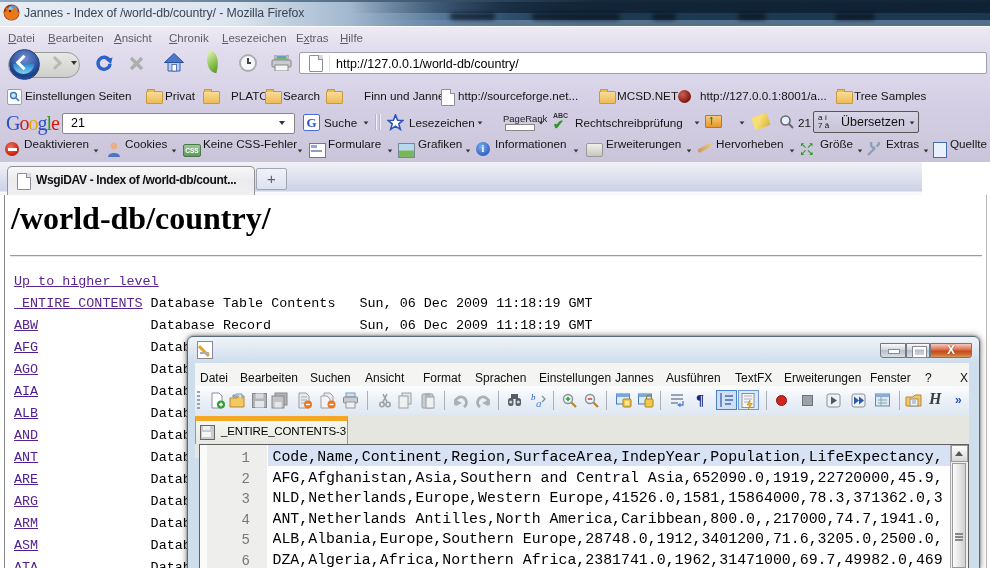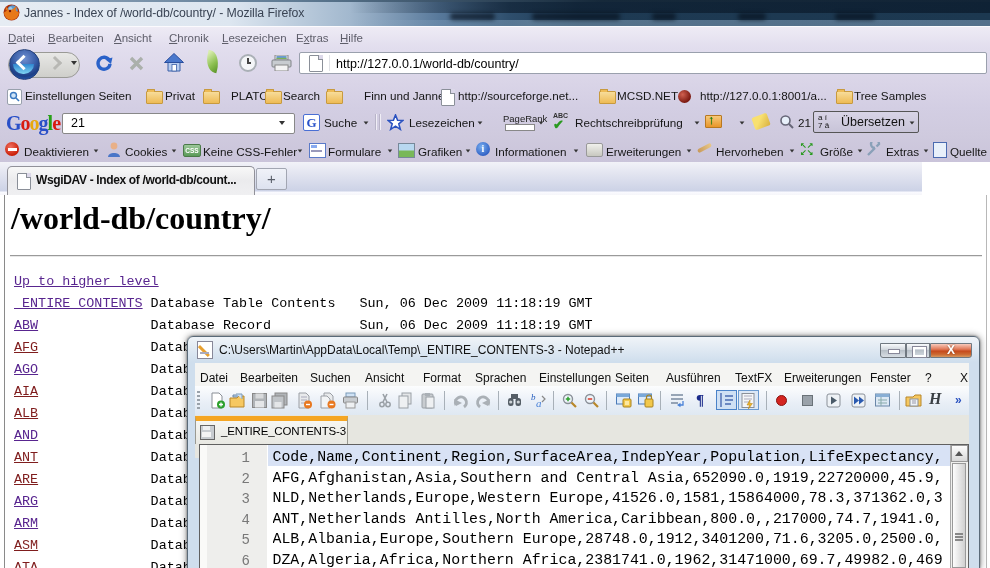--- a/index.html
+++ b/index.html
@@ -39,45 +39,45 @@
 #urltext{left:36px;top:4px;font-size:12.5px;color:#000}
 .docicon{width:12px;height:15px;background:#fff;border:1px solid #8a8f98;border-radius:1px}
 .docicon:before{content:"";position:absolute;right:-1px;top:-1px;width:4px;height:4px;background:#dcd8e9;border-left:1px solid #8a8f98;border-bottom:1px solid #8a8f98}
 
 #bookbar{left:0;top:84px;width:990px;height:24px;background:linear-gradient(#d9d4e7,#d3cee3)}
 #bookbar .bi{position:absolute;top:5px;font-size:11.7px;color:#151515}
 .folder{position:absolute;top:7px;width:15px;height:11px;background:linear-gradient(#f7dc9a,#eebb55);border:1px solid #c89a3e;border-radius:1px}
 .folder:before{content:"";position:absolute;left:0;top:-3px;width:6px;height:2px;background:#eebb55;border:1px solid #c89a3e;border-bottom:none;border-radius:1px 1px 0 0}
 
 #googlebar{left:0;top:108px;width:990px;height:28px;background:linear-gradient(#d3cee3,#cfcade)}
-#glogo{left:6px;top:4px;font-family:"Liberation Serif",serif;font-weight:bold;font-size:20px;letter-spacing:-1px}
+#glogo{left:6px;top:4px;font-family:"Liberation Serif",serif;font-weight:normal;font-size:20px;letter-spacing:-1px}
 #gbox{left:62px;top:5px;width:231px;height:19px;background:#fff;border:1px solid #888;border-radius:2px}
 #gboxtext{left:8px;top:2px;font-size:12.5px}
 #gboxdd{left:216px;top:7px}
 #gicon{left:303px;top:6px;width:15px;height:15px;background:#fff;border:1px solid #4a6fd4;border-radius:2px;color:#2a52c9;font-family:"Liberation Serif",serif;font-weight:bold;font-size:13px;text-align:center;line-height:15px}
 #googlebar .gt{position:absolute;top:8px;font-size:11.7px;color:#151515}
 .vsep{position:absolute;top:6px;width:1px;height:16px;background:#b8b4c8;border-right:1px solid #f0eef6}
 
 #devbar{left:0;top:136px;width:990px;height:26px;background:linear-gradient(#cfcade,#cac4da)}
-#devbar .dt{position:absolute;top:9px;font-size:11.7px;color:#151515}
+#devbar .dt{position:absolute;top:1px;font-size:11.7px;color:#151515}
 
 #tabstrip{left:0;top:162px;width:922px;height:34px;background:linear-gradient(#f2f2f8 0,#e2e4f0 12px,#ccd2e6 29px,#fafaff 30px,#f4f4f8 34px)}
 #tab1{left:7px;top:4px;width:248px;height:30px;background:linear-gradient(#f8f8f8,#ebebed 45%,#f0f0f2);border:1px solid #919199;border-bottom:none;border-radius:5px 5px 0 0;box-sizing:border-box}
 #tab1 b{position:absolute;left:28px;top:6px;font-size:12px;letter-spacing:-0.35px;color:#101010;white-space:nowrap}
 #newtab{left:256px;top:6px;width:31px;height:22px;background:linear-gradient(#f0f2f8,#dde2ef);border:1px solid #a2a6b2;border-radius:2px;color:#5a5f6a;font-size:15px;text-align:center;line-height:20px;box-sizing:border-box}
 
 #content{left:0;top:195px;width:990px;height:373px;background:#fff}
 #content .innerL{position:absolute;left:4px;top:0;width:1px;height:373px;background:#8a8a8a}
 #content .innerR{position:absolute;left:986px;top:0;width:1px;height:373px;background:#b8b8b8}
 #h1{left:11px;font-family:"Liberation Serif",serif;font-weight:bold;font-size:32px;color:#000;top:5px}
 #hrule{left:10px;top:60px;width:972px;height:1px;background:#9a9a9a;border-bottom:1px solid #e8e8e8}
 pre.listing{position:absolute;left:14px;top:76px;margin:0;font-family:"Liberation Mono",monospace;font-size:13.4px;line-height:22px;color:#000}
 pre.listing a{text-decoration:underline}
 .lv{color:#58258f}
-.lb{color:#7f1d1d}
+.lb{color:#4c1d95}
 
 #npp{left:187px;top:336px;width:793px;height:233px;border-radius:6px 6px 0 0;
  background:linear-gradient(#f0f4f8,#cfdeed 25px);
  box-shadow:0 0 7px rgba(20,20,20,.55), 0 0 2px rgba(0,0,0,.5);
  border:1px solid #5a6a78;box-sizing:border-box}
 #npp .t{position:absolute}
 #nppico{left:9px;top:4px;width:14px;height:16px;background:#fff;border:1px solid #889;overflow:hidden}
 #npptext{left:31px;top:6px;font-size:12px;color:#101010}
 .wbtn{position:absolute;top:6px;height:15px;border:1px solid #707880;box-sizing:border-box}
 #btnmin{left:692px;width:26px;background:linear-gradient(#f8fafc,#d0d6dc 45%,#b8c0c8 50%,#d8dee4);border-radius:0 0 0 3px}
@@ -295,37 +295,36 @@
 <a class="lv">ARM</a>              Database Record           Sun, 06 Dec 2009 11:18:19 GMT
 <a class="lb">ASM</a>              Database Record           Sun, 06 Dec 2009 11:18:19 GMT
 <a class="lb">ATA</a>              Database Record           Sun, 06 Dec 2009 11:18:19 GMT</pre>
 </div>
 
 <div class="abs" id="npp">
   <div class="t" id="nppico">
       <div style="position:absolute;left:2px;top:3px;width:14px;height:3px;background:#e8a030;transform:rotate(45deg);transform-origin:0 0"></div>
       <div style="position:absolute;left:2px;top:10px;width:9px;height:1.5px;background:#aab"></div>
     </div>
-  <span class="t" id="npptext">C:\Users\Martin\AppData\Local\Temp\_ENTIRE_CONTENTS-3 - Notepad++</span>
   <div class="wbtn" id="btnmin">
       <div style="position:absolute;left:7px;bottom:3px;width:10px;height:3px;background:#fff;border:1px solid #889"></div>
     </div>
   <div class="wbtn" id="btnmax">
       <div style="position:absolute;left:6px;top:3px;width:9px;height:6px;border:2px solid #fff;outline:1px solid #889"></div>
     </div>
   <div class="wbtn" id="btnclose">X</div>
   <div class="t" id="nppmenu">
     <span style="left:5px">Datei</span>
       <span style="left:45px">Bearbeiten</span>
     <span style="left:115px">Suchen</span>
       <span style="left:170px">Ansicht</span>
     <span style="left:228px">Format</span>
       <span style="left:280px">Sprachen</span>
     <span style="left:344px">Einstellungen</span>
-      <span style="left:420px">Seiten</span>
+      <span style="left:420px">Jannes</span>
     <span style="left:471px">Ausführen</span>
       <span style="left:540px">TextFX</span>
     <span style="left:589px">Erweiterungen</span>
       <span style="left:675px">Fenster</span>
     <span style="left:730px">?</span>
       <span style="left:765px">X</span>
   </div>
   <div class="t" id="npptools">
     <div class="abs" style="left:2px;top:5px;width:3px;height:19px;background:repeating-linear-gradient(#9aa2aa 0,#9aa2aa 2px,transparent 2px,transparent 4px)"></div>
     <svg class="ic" style="left:14px" viewBox="0 0 17 17">

